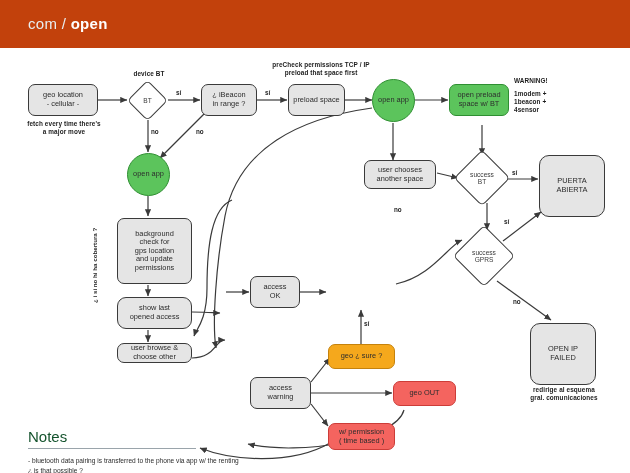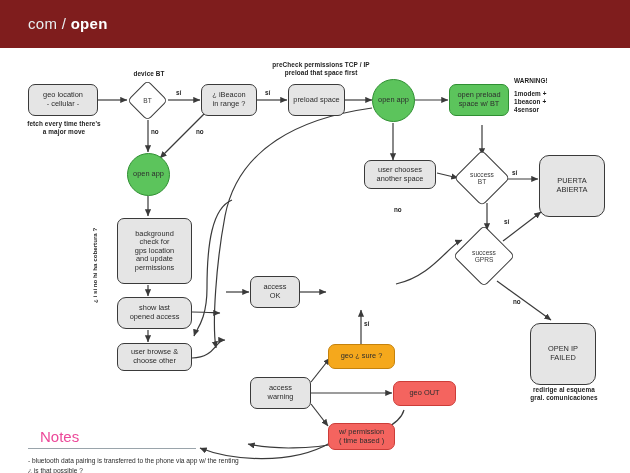--- a/index.html
+++ b/index.html
@@ -5,21 +5,21 @@
   html,body{margin:0;padding:0;}
   body{
     width:630px;height:473px;
     background:#ffffff;
     font-family:"Liberation Sans", sans-serif;
     overflow:hidden;
     position:relative;
   }
   #header{
     position:absolute;left:0;top:0;width:630px;height:48px;
-    background:#7f1d1d;
+    background:#c2410c;
     color:#ffffff;
   }
   #header .title{
     position:absolute;left:28px;top:15px;
     font-size:15px;letter-spacing:.3px;color:#e9eef1;
   }
   #header .title b{color:#ffffff;font-weight:bold;}
   #canvas{
     position:absolute;left:0;top:48px;width:630px;height:425px;
   }
@@ -57,21 +57,21 @@
   }
   .elabel{
     position:absolute;font-size:6.3px;color:#1c1c1c;font-weight:bold;
   }
   .vlabel{
     position:absolute;font-size:6.2px;color:#1c1c1c;font-weight:bold;
     transform-origin:left bottom;transform:rotate(-90deg);
     white-space:nowrap;
   }
   #notes{position:absolute;left:28px;top:380px;width:215px;}
-  #notes .nh{font-size:15px;color:#ec4899;padding-bottom:3px;margin-left:12px;}
+  #notes .nh{font-size:15px;color:#14532d;padding-bottom:3px;}
   #notes .rule{border-bottom:1px solid #9aa4ab;width:168px;margin-bottom:7px;}
   #notes .nitem{font-size:6.6px;color:#2b2b2b;line-height:1.5;margin-bottom:6px;}
 </style>
 </head>
 <body>
 
 <div id="header">
   <div class="title">
     <span>com /</span>
     <b>open</b>
@@ -202,21 +202,21 @@
 gps location
 and update
 permissions</span>
   </div>
 
   <div class="node rounded" style="left:117px;top:249px;width:75px;height:32px;border-radius:9px;">
     <span style="white-space:pre-line">show last
 opened access</span>
   </div>
 
-  <div class="node rounded" style="left:117px;top:295px;width:75px;height:28px;">
+  <div class="node rounded" style="left:117px;top:295px;width:75px;height:20px;">
     <span style="white-space:pre-line">user browse &amp;
 choose other</span>
   </div>
 
   <div class="node rounded" style="left:364px;top:112px;width:72px;height:29px;">
     <span style="white-space:pre-line">user chooses
 another space</span>
   </div>
 
   <div class="node rounded" style="left:250px;top:228px;width:50px;height:32px;">

